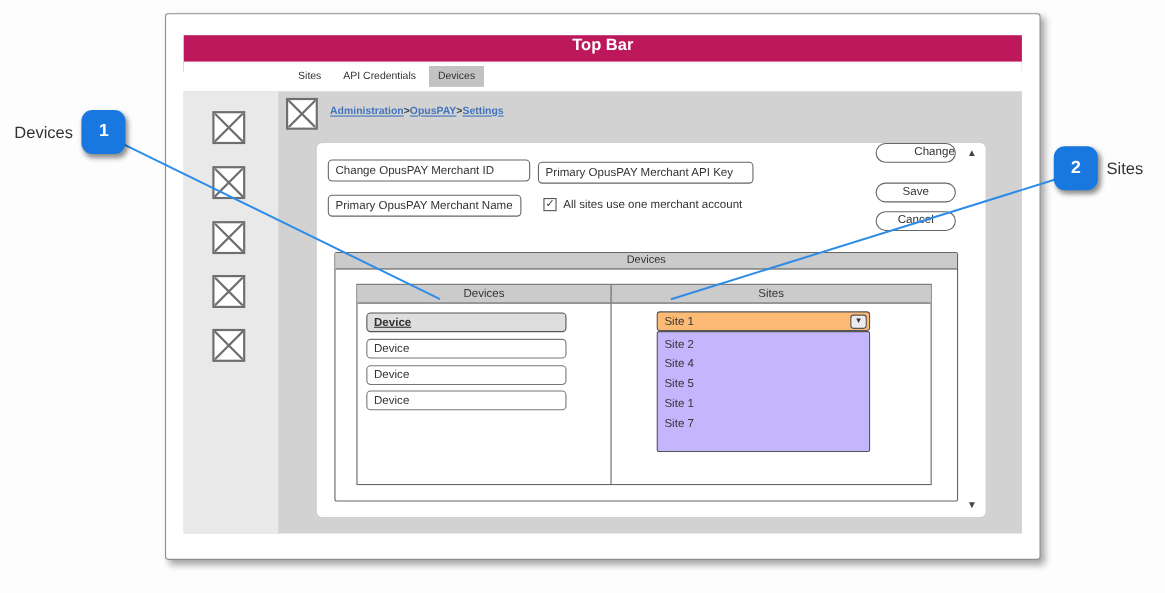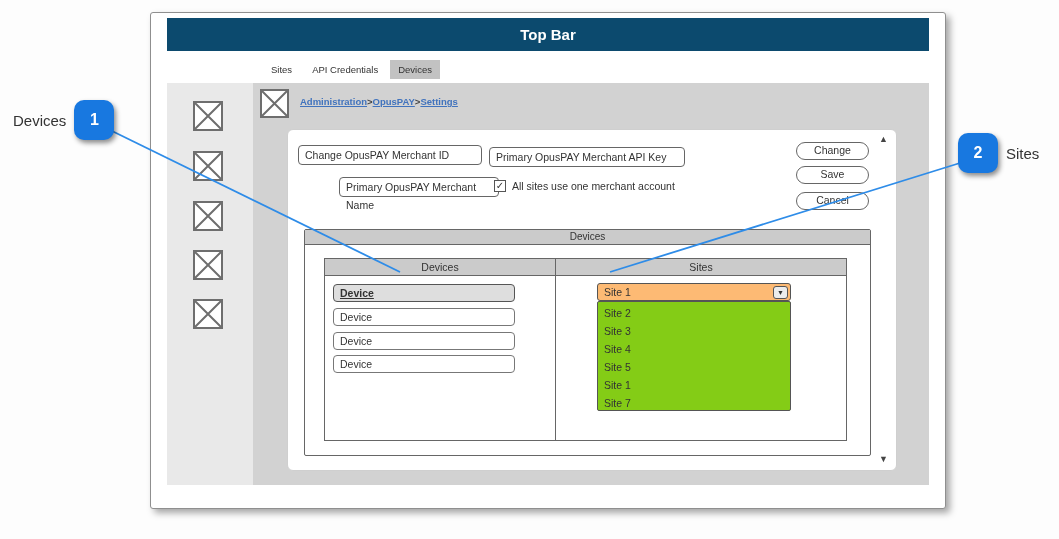--- a/index.html
+++ b/index.html
@@ -3,22 +3,22 @@
 <meta charset="utf-8">
 <style>
   * { margin:0; padding:0; box-sizing:border-box; }
   body { font-family:"Liberation Sans", sans-serif; background:#ffffff; }
   .page { position:relative; width:1059px; height:539px; background:#fdfdfd; overflow:hidden; }
 
   
   .window { position:absolute; left:150px; top:12px; width:796px; height:497px;
             background:#ffffff; border:1px solid #8f8f8f; border-radius:3px;
             box-shadow:4px 4px 7px rgba(0,0,0,0.35); z-index:1; }
-  .topbar { position:absolute; left:16px; top:5px; width:762px; height:33px;
-            background:#0c4a6e; display:flex; align-items:center; justify-content:center; }
+  .topbar { position:absolute; left:16px; top:19px; width:762px; height:33px;
+            background:#be185d; display:flex; justify-content:center; }
   .topbar-title { color:#ffffff; font-size:15px; font-weight:bold; }
 
   .tabstrip { position:absolute; left:16px; top:43px; width:762px; height:27px;
               background:#ffffff; display:flex; align-items:center; padding-left:96px; gap:4px; }
   .tab { font-size:9.5px; color:#333; padding:4px 8px; cursor:default; }
   .tab.active { background:#c2c2c2; }
 
   .content { position:absolute; left:16px; top:70px; width:762px; height:402px;
              background:#d2d2d2; }
   .sidebar { position:absolute; left:0; top:0; width:86px; height:402px; background:#e9e9e9; }
@@ -37,31 +37,31 @@
   .bc-link { font-size:9.5px; font-weight:bold; color:#4173bd; text-decoration:underline; cursor:pointer; }
   .bc-sep { font-size:9.5px; font-weight:bold; color:#444; }
 
   .panel { position:absolute; left:120px; top:46px; width:610px; height:342px;
            background:#ffffff; border:1px solid #cfcfcf; border-radius:6px; }
 
   .winput { position:absolute; height:20px; background:#fff; border:1px solid #666;
             border-radius:4px; font-size:10.5px; color:#333; line-height:18px; padding-left:6px; }
   .in1 { left:10px;  top:15px; width:184px; }
   .in2 { left:201px; top:17px; width:196px; }
-  .in3 { left:10px;  top:47px; width:160px;margin-left:41px; }
+  .in3 { left:10px;  top:47px; width:176px; }
 
   .chk-row { position:absolute; left:206px; top:50px; display:flex; align-items:center; gap:6px; }
   .chk-box { width:12px; height:12px; border:1.5px solid #555; background:#fff;
              font-size:10px; line-height:10px; text-align:center; color:#333; }
   .chk-label { font-size:10.5px; color:#333; }
 
   .wbtn { position:absolute; left:508px; width:73px; height:18px; background:#fff;
           border:1.5px solid #666; border-radius:9px; font-size:10.5px; color:#333;
           text-align:center; line-height:15px; cursor:pointer; }
-  .btn-change { top:12px; } .btn-save { top:36px; } .btn-cancel { top:62px; }
+  .btn-change { top:0;text-align:right; } .btn-save { top:36px; } .btn-cancel { top:62px; }
 
   .scroll-arrow { position:absolute; right:8px; font-size:9px; color:#444; cursor:pointer; }
   .sa-up { top:4px; } .sa-down { bottom:6px; }
 
   .group { position:absolute; left:16px; top:99px; width:567px; height:227px;
            border:1px solid #666; border-radius:2px; background:#fff; }
   .group-header { height:15px; background:#cbcbcb; border-bottom:1px solid #666;
                   font-size:10px; color:#333; text-align:center; line-height:14px; }
 
   .dtable { position:absolute; left:19px; top:28px; width:523px; height:183px;
@@ -78,21 +78,21 @@
   .device-item.selected { background:#dedede; border-color:#555; font-weight:bold; text-decoration:underline; }
   .dev1 { top:25px; } .dev2 { top:49px; } .dev3 { top:73px; } .dev4 { top:96px; }
 
   .site-select { position:absolute; left:272px; top:24px; width:194px; height:18px;
                  border:1px solid #555; border-radius:3px; background:#fdba74;
                  font-size:10.5px; color:#333; line-height:16px; padding-left:6px; cursor:pointer; }
   .site-select-btn { position:absolute; right:2px; top:1.5px; width:15px; height:13px;
                      border:1px solid #555; border-radius:3px; background:#ececec;
                      font-size:7px; color:#333; text-align:center; line-height:12px; cursor:pointer; }
   .site-list { position:absolute; left:272px; top:42px; width:194px; height:110px;
-               border:1px solid #555; border-radius:2px; background:#84cc16; overflow:hidden; padding-top:2px; }
+               border:1px solid #555; border-radius:2px; background:#c4b5fd; overflow:hidden; padding-top:2px; }
   .site-option { font-size:10.5px; color:#333; line-height:18px; padding-left:6px; cursor:pointer; }
 
   
   .callout-lines { position:absolute; left:0; top:0; z-index:5; pointer-events:none; }
   .callout { position:absolute; z-index:6; display:flex; align-items:center; gap:8px; }
   .co1 { left:13px; top:100px; } .co2 { left:958px; top:133px; }
   .callout-label { font-size:15px; color:#333; }
   .callout-badge { width:40px; height:40px; background:#1878e0; border-radius:10px;
                    box-shadow:2px 3px 5px rgba(0,0,0,0.45); color:#fff; font-size:16px;
                    font-weight:bold; text-align:center; line-height:40px; }
@@ -204,21 +204,20 @@
             <div class="device-item dev2">Device</div>
             <div class="device-item dev3">Device</div>
             <div class="device-item dev4">Device</div>
 
             <div class="site-select">
               <span>Site 1</span>
               <div class="site-select-btn">▼</div>
             </div>
             <div class="site-list">
               <div class="site-option">Site 2</div>
-              <div class="site-option">Site 3</div>
               <div class="site-option">Site 4</div>
               <div class="site-option">Site 5</div>
               <div class="site-option">Site 1</div>
               <div class="site-option">Site 7</div>
             </div>
           </div>
         </div>
 
       </div>
     </div>

